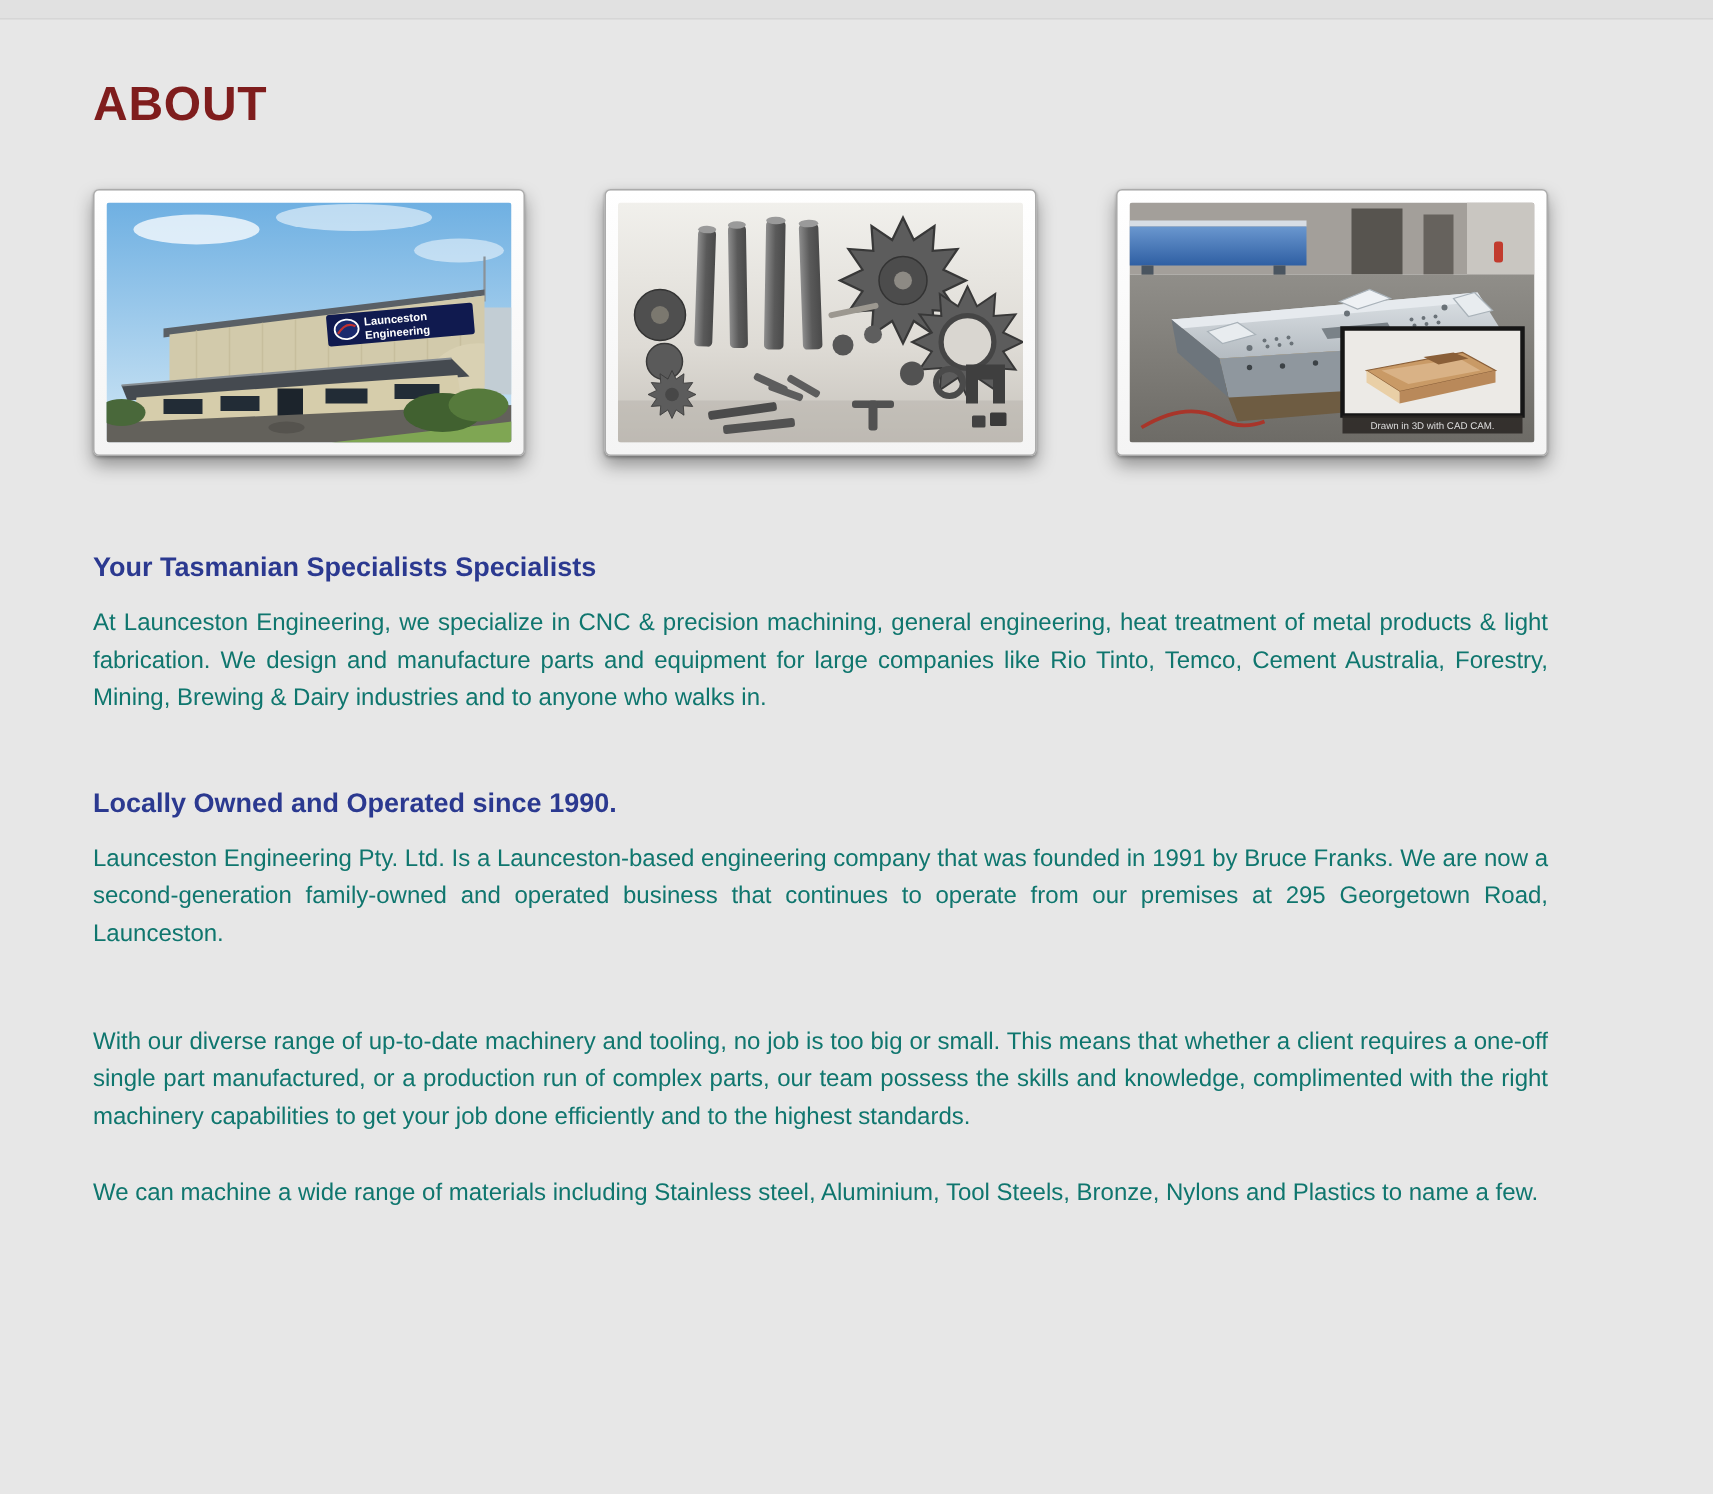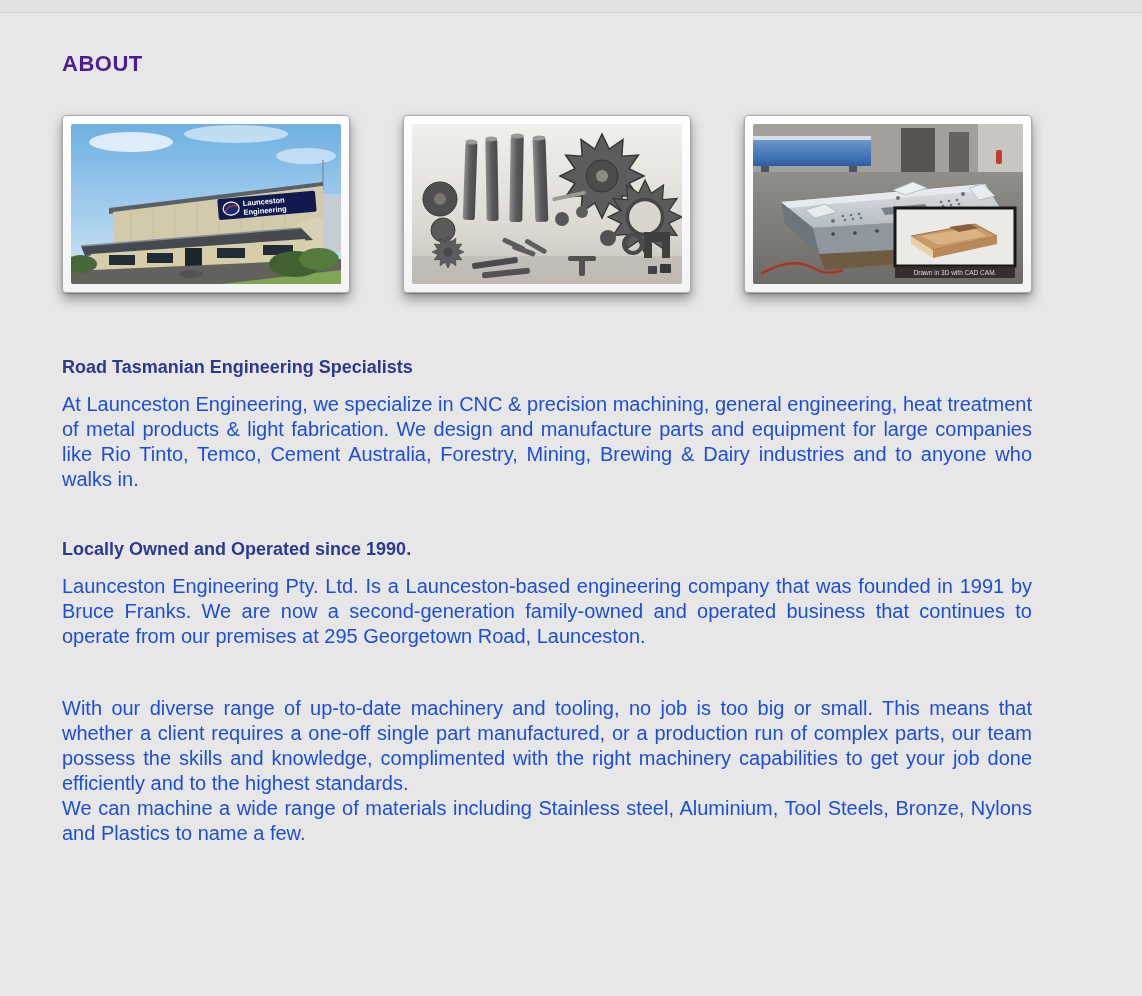--- a/index.html
+++ b/index.html
@@ -8,44 +8,44 @@
   .page {
     position:relative; width:1142px; height:996px;
     background:#e7e7e7; overflow:hidden;
   }
   .topstrip {
     height:13px; width:100%;
     background:#e1e1e1; border-bottom:1px solid #d6d6d6;
   }
   .content { padding-left:62px; width:1032px; }
   h1.page-title {
-    margin-top:38px; font-size:22px; font-weight:bold;
-    color:#4c1d95; letter-spacing:0.5px;
+    margin-top:38px; font-size:32px; font-weight:bold;
+    color:#7f1d1d; letter-spacing:0.5px;
   }
   .photo-row {
     margin-top:38px; width:970px;
     display:flex; justify-content:space-between;
   }
   .frame {
     width:288px; height:178px; padding:8px;
     background:linear-gradient(180deg,#ffffff 0%,#f4f4f4 100%);
     border:1px solid #ababab; border-radius:4px;
     box-shadow:0 6px 12px rgba(0,0,0,0.38), 0 1px 2px rgba(0,0,0,0.25);
   }
   .frame svg { display:block; width:270px; height:160px; border-radius:2px; }
   .section { margin-top:47px; }
   .section.first { margin-top:64px; }
   .section h2 {
     font-size:18px; font-weight:bold; color:#2b3990; margin-bottom:14px;
   }
   .section p {
-    font-size:20px; color:#1d4ed8; line-height:25px;
+    font-size:16px; color:#0f766e; line-height:25px;
     text-align:justify; width:970px;
   }
-  .section p + p { }
+  .section p + p { margin-top:26px; }
 </style>
 </head>
 <body>
 
 <div class="page">
   <div class="topstrip"></div>
 
   <div class="content">
     <h1 class="page-title">ABOUT</h1>
 
@@ -233,21 +233,21 @@
           <polygon points="158,112 180,126 180,134 158,120" fill="#e9cfa6"></polygon>
           <polygon points="180,126 244,112 244,120 180,134" fill="#b9895a"></polygon>
           <polygon points="196,103 216,100 226,104 206,108" fill="#8a5f38"></polygon>
           <rect x="142" y="142" width="120" height="12" fill="#2b2824" opacity="0.88"></rect>
           <text x="202" y="151" text-anchor="middle" font-size="6.5" fill="#dddddd" font-family="Liberation Sans, sans-serif">Drawn in 3D with CAD CAM.</text>
         </svg>
       </div>
     </div>
 
     <div class="section first">
-      <h2>Road Tasmanian Engineering Specialists</h2>
+      <h2>Your Tasmanian Specialists Specialists</h2>
       <p>At Launceston Engineering, we specialize in CNC &amp; precision machining, general engineering, heat treatment of metal products &amp; light fabrication. We design and manufacture parts and equipment for large companies like Rio Tinto, Temco, Cement Australia, Forestry, Mining, Brewing &amp; Dairy industries and to anyone who walks in.</p>
     </div>
 
     <div class="section">
       <h2>Locally Owned and Operated since 1990.</h2>
       <p>Launceston Engineering Pty. Ltd. Is a Launceston-based engineering company that was founded in 1991 by Bruce Franks. We are now a second-generation family-owned and operated business that continues to operate from our premises at 295 Georgetown Road, Launceston.</p>
     </div>
 
     <div class="section">
       <p>With our diverse range of up-to-date machinery and tooling, no job is too big or small. This means that whether a client requires a one-off single part manufactured, or a production run of complex parts, our team possess the skills and knowledge, complimented with the right machinery capabilities to get your job done efficiently and to the highest standards.</p>

